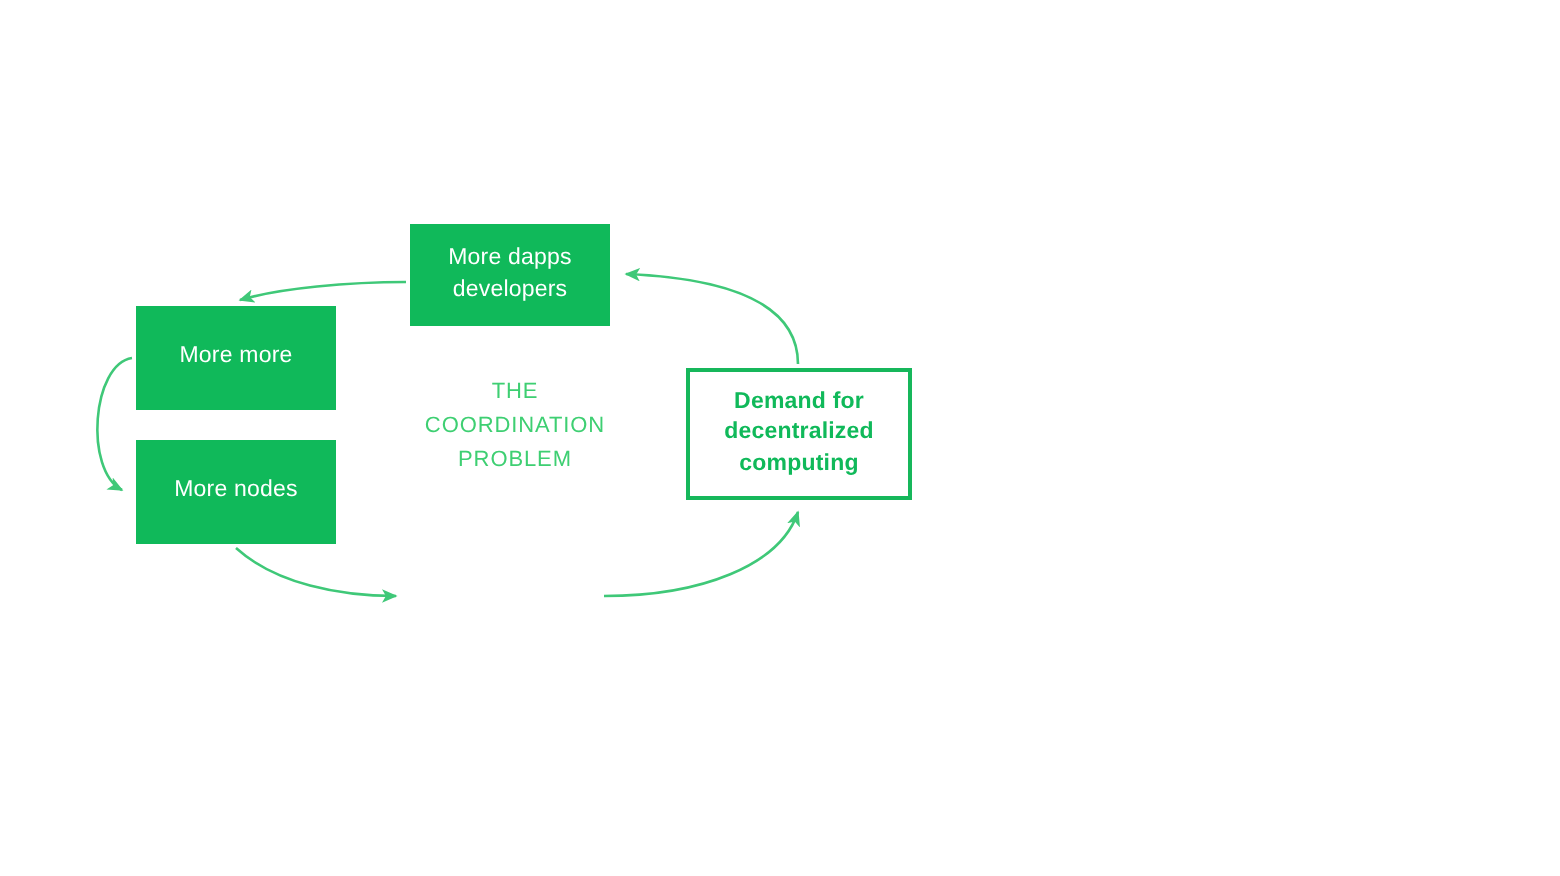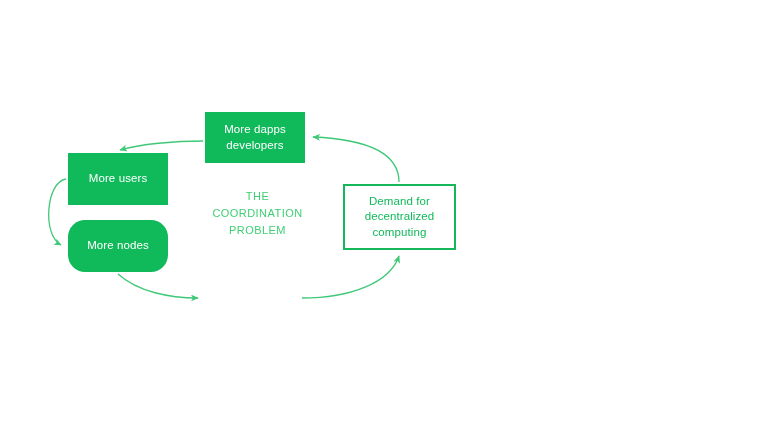--- a/index.html
+++ b/index.html
@@ -41,21 +41,21 @@
     color: #ffffff;
     font-size: 11.5px;
     font-weight: 400;
     letter-spacing: 0.1px;
   }
   .node-outlined {
     background: #ffffff;
     border: 2px solid #16b75b;
     color: #10b95a;
     font-size: 11.5px;
-    font-weight: normal;
+    font-weight: bold;
     letter-spacing: 0.1px;
   }
   .node-label {
     display: block;
     white-space: pre-line;
     padding: 0 6px;
   }
   #center-label {
     position: absolute;
     left: 195px;
@@ -91,24 +91,24 @@
 
     <path d="M 302 298 C 350 298, 390 283, 399 256" fill="none" stroke="#3fc878" stroke-width="1.3" marker-end="url(#arrowhead)"></path>
   </svg>
 
   <div class="node node-filled" style="left:205px; top:112px; width:100px; height:51px;">
     <span class="node-label">More dapps
 developers</span>
   </div>
 
   <div class="node node-filled" style="left:68px; top:153px; width:100px; height:52px;">
-    <span class="node-label">More users</span>
+    <span class="node-label">More more</span>
   </div>
 
-  <div class="node node-filled" style="left:68px; top:220px; width:100px; height:52px;border-radius:17px;">
+  <div class="node node-filled" style="left:68px; top:220px; width:100px; height:52px;">
     <span class="node-label">More nodes</span>
   </div>
 
 
   <div class="node node-outlined" style="left:343px; top:184px; width:113px; height:66px;">
     <span class="node-label">Demand for
 decentralized
 computing</span>
   </div>
 

